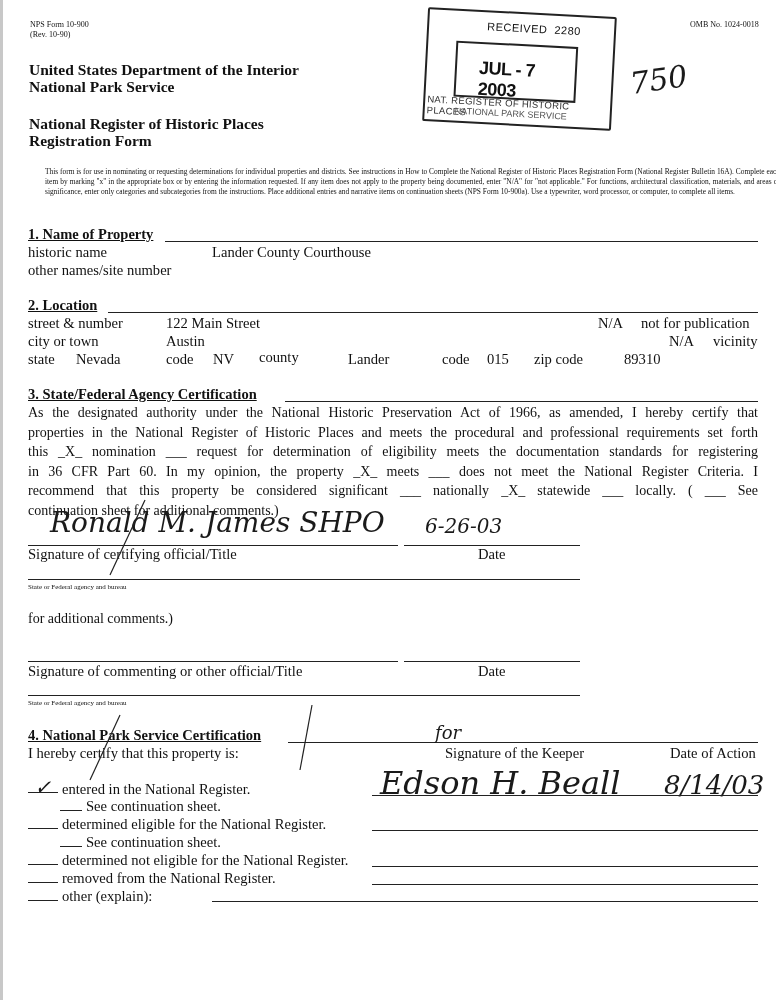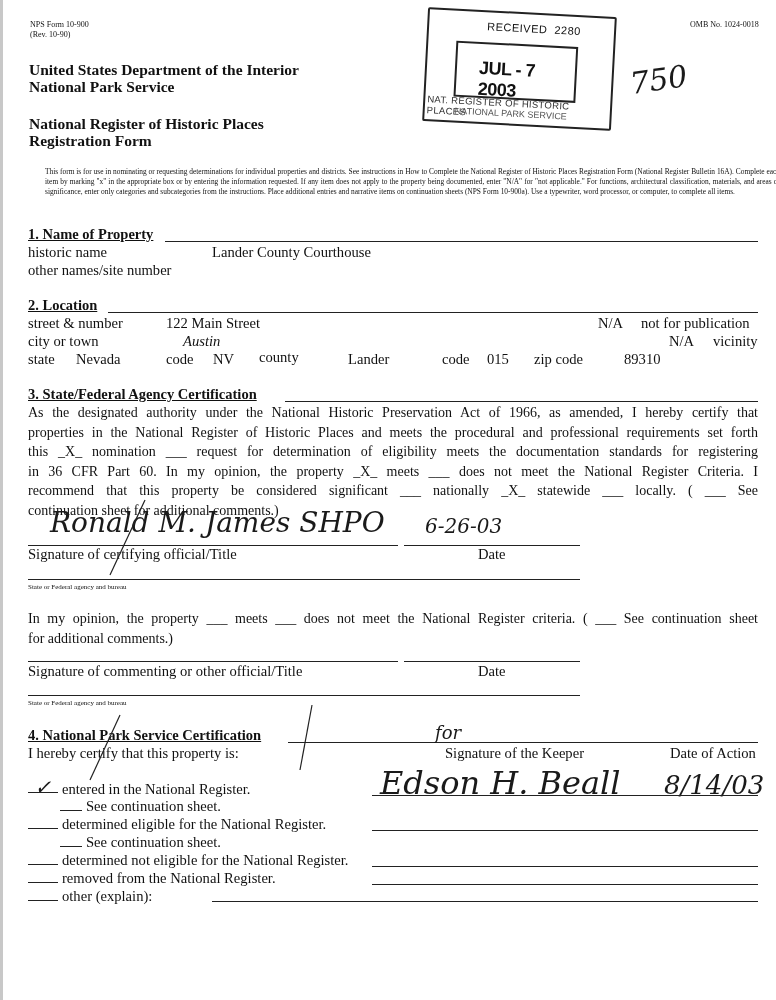--- a/index.html
+++ b/index.html
@@ -65,21 +65,21 @@
 <div class="abs t" style="left:28px;top:262px;">other names/site number</div>
 <div class="abs t" style="left:212px;top:262px;min-width:200px;height:17px;"></div>
 
 <div class="abs sec" style="left:28px;top:297px;">2. Location</div>
 <div class="rule" style="left:108px;top:312px;width:650px;"></div>
 <div class="abs t" style="left:28px;top:315px;">street &amp; number</div>
 <div class="abs t" style="left:166px;top:315px;">122 Main Street</div>
 <div class="abs t" style="left:598px;top:315px;">N/A</div>
 <div class="abs t" style="left:641px;top:315px;">not for publication</div>
 <div class="abs t" style="left:28px;top:333px;">city or town</div>
-<div class="abs t" style="left:183px;top:333px;font-style:italic;">Austin</div>
+<div class="abs t" style="left:166px;top:333px;">Austin</div>
 <div class="abs t" style="left:669px;top:333px;">N/A</div>
 <div class="abs t" style="left:713px;top:333px;">vicinity</div>
 <div class="abs t" style="left:28px;top:351px;">state</div>
 <div class="abs t" style="left:76px;top:351px;">Nevada</div>
 <div class="abs t" style="left:166px;top:351px;">code</div>
 <div class="abs t" style="left:213px;top:351px;">NV</div>
 <div class="abs t" style="left:259px;top:349px;">county</div>
 <div class="abs t" style="left:348px;top:351px;">Lander</div>
 <div class="abs t" style="left:442px;top:351px;">code</div>
 <div class="abs t" style="left:487px;top:351px;">015</div>
@@ -101,21 +101,20 @@
 <div class="abs hand" style="left:425px;top:514px;font-size:20px;">6-26-03</div>
 <div class="rule" style="left:28px;top:545px;width:370px;border-top-width:1px;"></div>
 <div class="rule" style="left:404px;top:545px;width:176px;border-top-width:1px;"></div>
 <div class="abs t" style="left:28px;top:546px;">Signature of certifying official/Title</div>
 <div class="abs t" style="left:478px;top:546px;">Date</div>
 
 <div class="rule" style="left:28px;top:579px;width:552px;border-top-width:1px;"></div>
 <div class="abs mini" style="left:28px;top:583px;">State or Federal agency and bureau</div>
 
 <div class="para" style="top:609px;">
-  <span class="line">In my opinion, the property ___ meets ___ does not meet the National Register criteria. ( ___ See continuation sheet</span>
   <span class="line last">for additional comments.)</span>
 </div>
 
 <div class="rule" style="left:28px;top:661px;width:370px;border-top-width:1px;"></div>
 <div class="rule" style="left:404px;top:661px;width:176px;border-top-width:1px;"></div>
 <div class="abs t" style="left:28px;top:663px;">Signature of commenting or other official/Title</div>
 <div class="abs t" style="left:478px;top:663px;">Date</div>
 
 <div class="rule" style="left:28px;top:695px;width:552px;border-top-width:1px;"></div>
 <div class="abs mini" style="left:28px;top:699px;">State or Federal agency and bureau</div>

